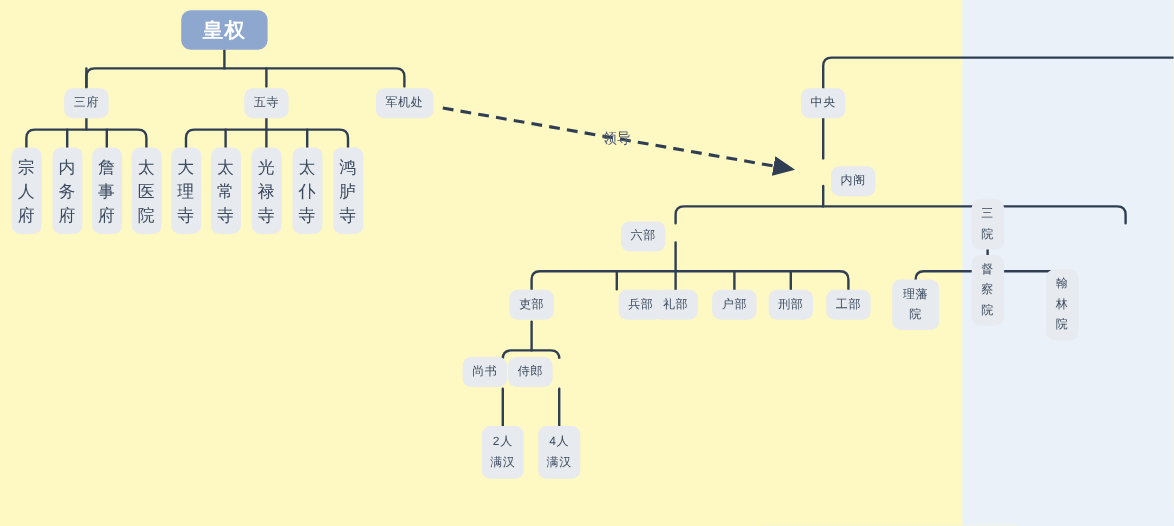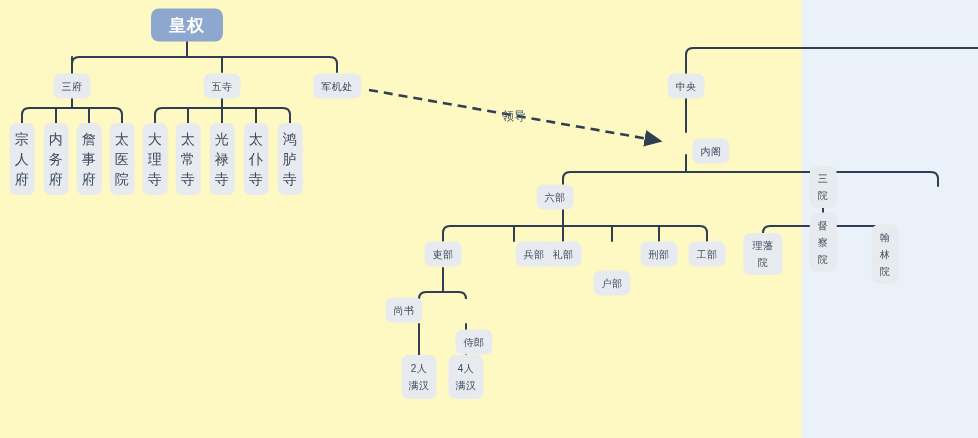--- a/index.html
+++ b/index.html
@@ -167,35 +167,35 @@
 寺</div>
   <div class="node vert" style="left:290px; top:159px;">鸿
 胪
 寺</div>
 
   <div class="edge-label" style="left:514px; top:116px;">领导</div>
 
   <div class="node" style="left:686px; top:86px;">中央</div>
   <div class="node" style="left:686px; top:151px;margin-left:25px;">内阁</div>
 
-  <div class="node" style="left:555px; top:197px;">六部</div>
+  <div class="node" style="left:536px; top:197px;">六部</div>
   <div class="node" style="left:823px; top:187px;">三院</div>
 
   <div class="node" style="left:443px; top:254px;">吏部</div>
   <div class="node" style="left:534px; top:254px;">兵部</div>
   <div class="node" style="left:563px; top:254px;">礼部</div>
-  <div class="node" style="left:612px; top:254px;margin-top:29px;">户部</div>
+  <div class="node" style="left:612px; top:254px;">户部</div>
   <div class="node" style="left:659px; top:254px;">刑部</div>
   <div class="node" style="left:707px; top:254px;">工部</div>
 
   <div class="node" style="left:763px; top:254px;">理藩院</div>
   <div class="node" style="left:823px; top:242px;">督察院</div>
   <div class="node" style="left:885px; top:254px;">翰林院</div>
 
   <div class="node" style="left:404px; top:310px;">尚书</div>
-  <div class="node" style="left:474px; top:310px;margin-top:32px;">侍郎</div>
+  <div class="node" style="left:442px; top:310px;">侍郎</div>
 
   <div class="node stack2" style="left:419px; top:377px;">2人
 满汉</div>
   <div class="node stack2" style="left:466px; top:377px;">4人
 满汉</div>
 
 </div>
 
 </body></html>

